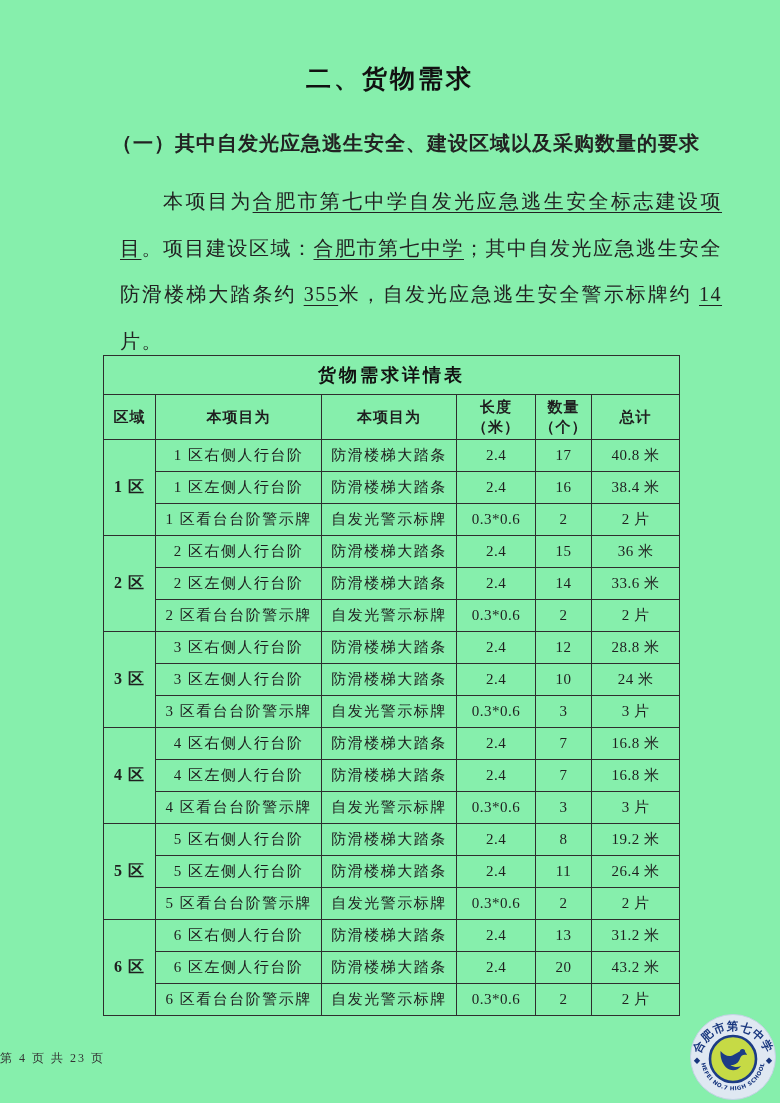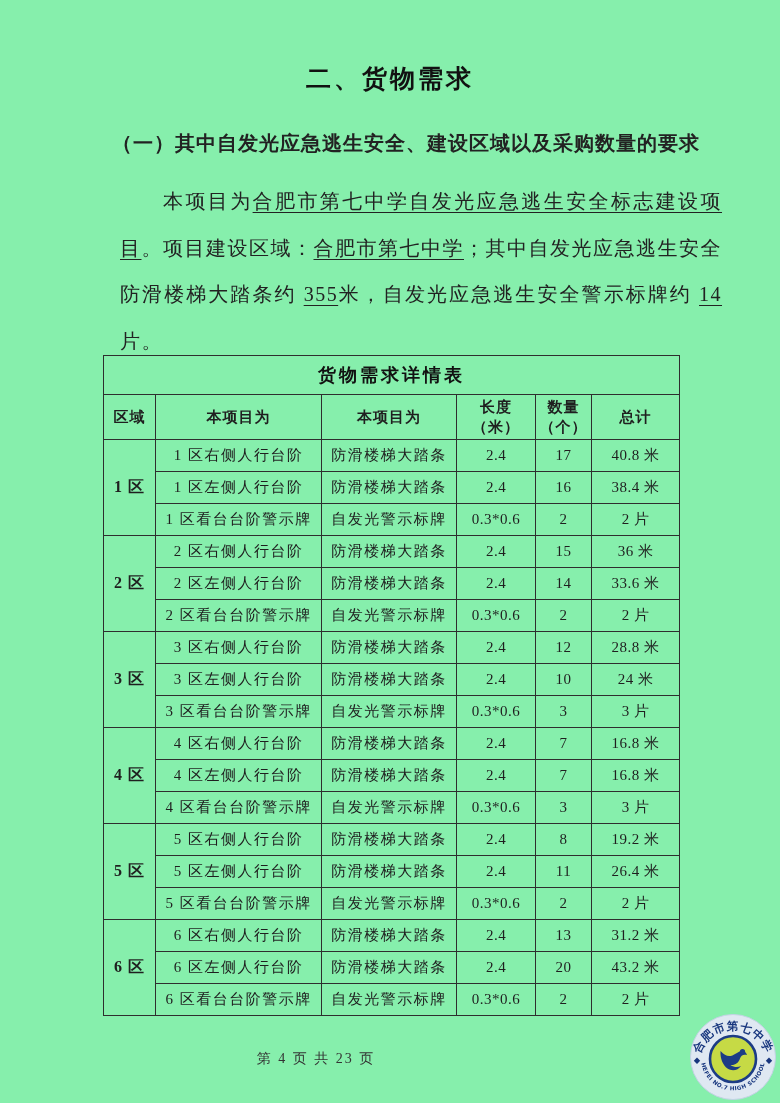--- a/index.html
+++ b/index.html
@@ -41,22 +41,22 @@
     height:38px;font-weight:700;font-size:18px;letter-spacing:3px;color:#111;
   }
   tr.header-row th{
     height:44px;font-weight:700;letter-spacing:1px;white-space:pre-line;line-height:20px;
   }
   tr.data-row td{height:31px;}
   td.zone{font-weight:700;font-size:16px;letter-spacing:1px;}
   td.c1,td.c2{letter-spacing:1.5px;}
   td.c3,td.c4,td.c5{letter-spacing:0.5px;}
   .page-footer{
-    position:absolute;top:1050px;left:0;width:632px;text-align:center;
-    font-size:14px;color:#333;letter-spacing:2px;
+    position:absolute;top:1050px;left:0;width:632px;text-align:left;
+    font-size:12px;color:#333;letter-spacing:2px;
   }
   .school-logo{position:absolute;left:690px;top:1014px;width:86px;height:86px;}
 </style>
 </head>
 <body>
 
 <div class="page">
 
   <div class="doc-title">二、货物需求</div>
 

